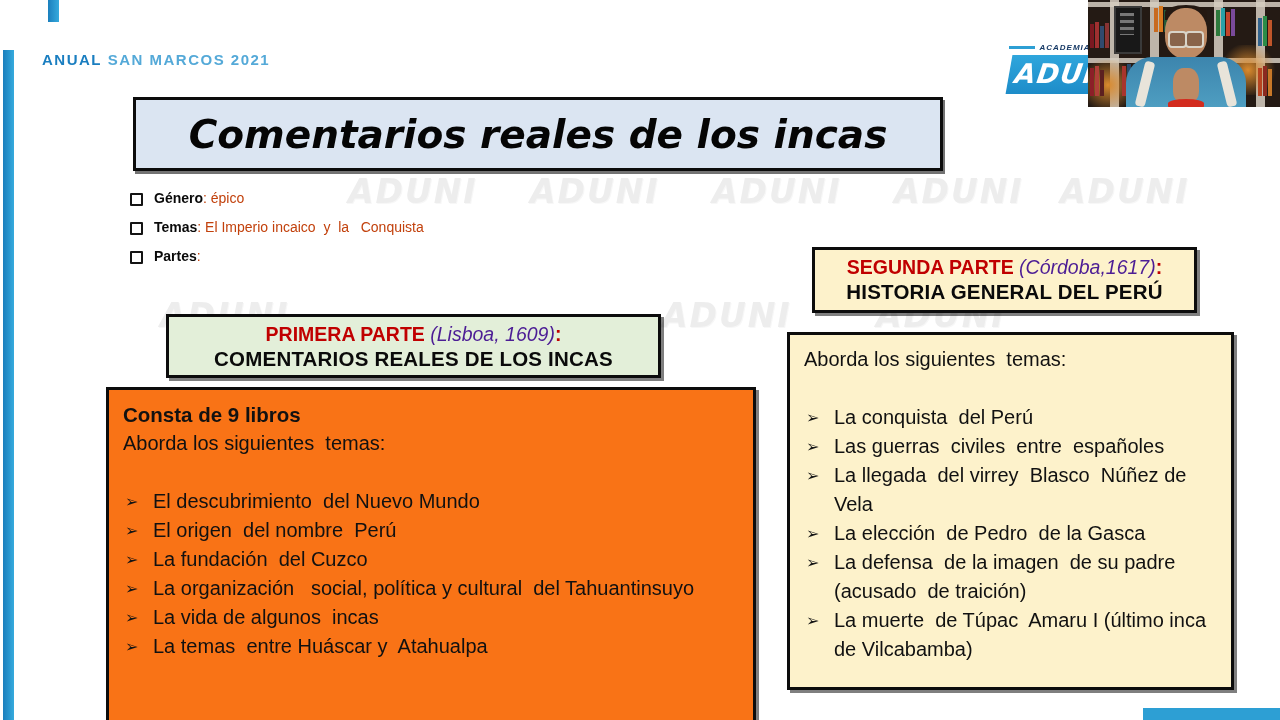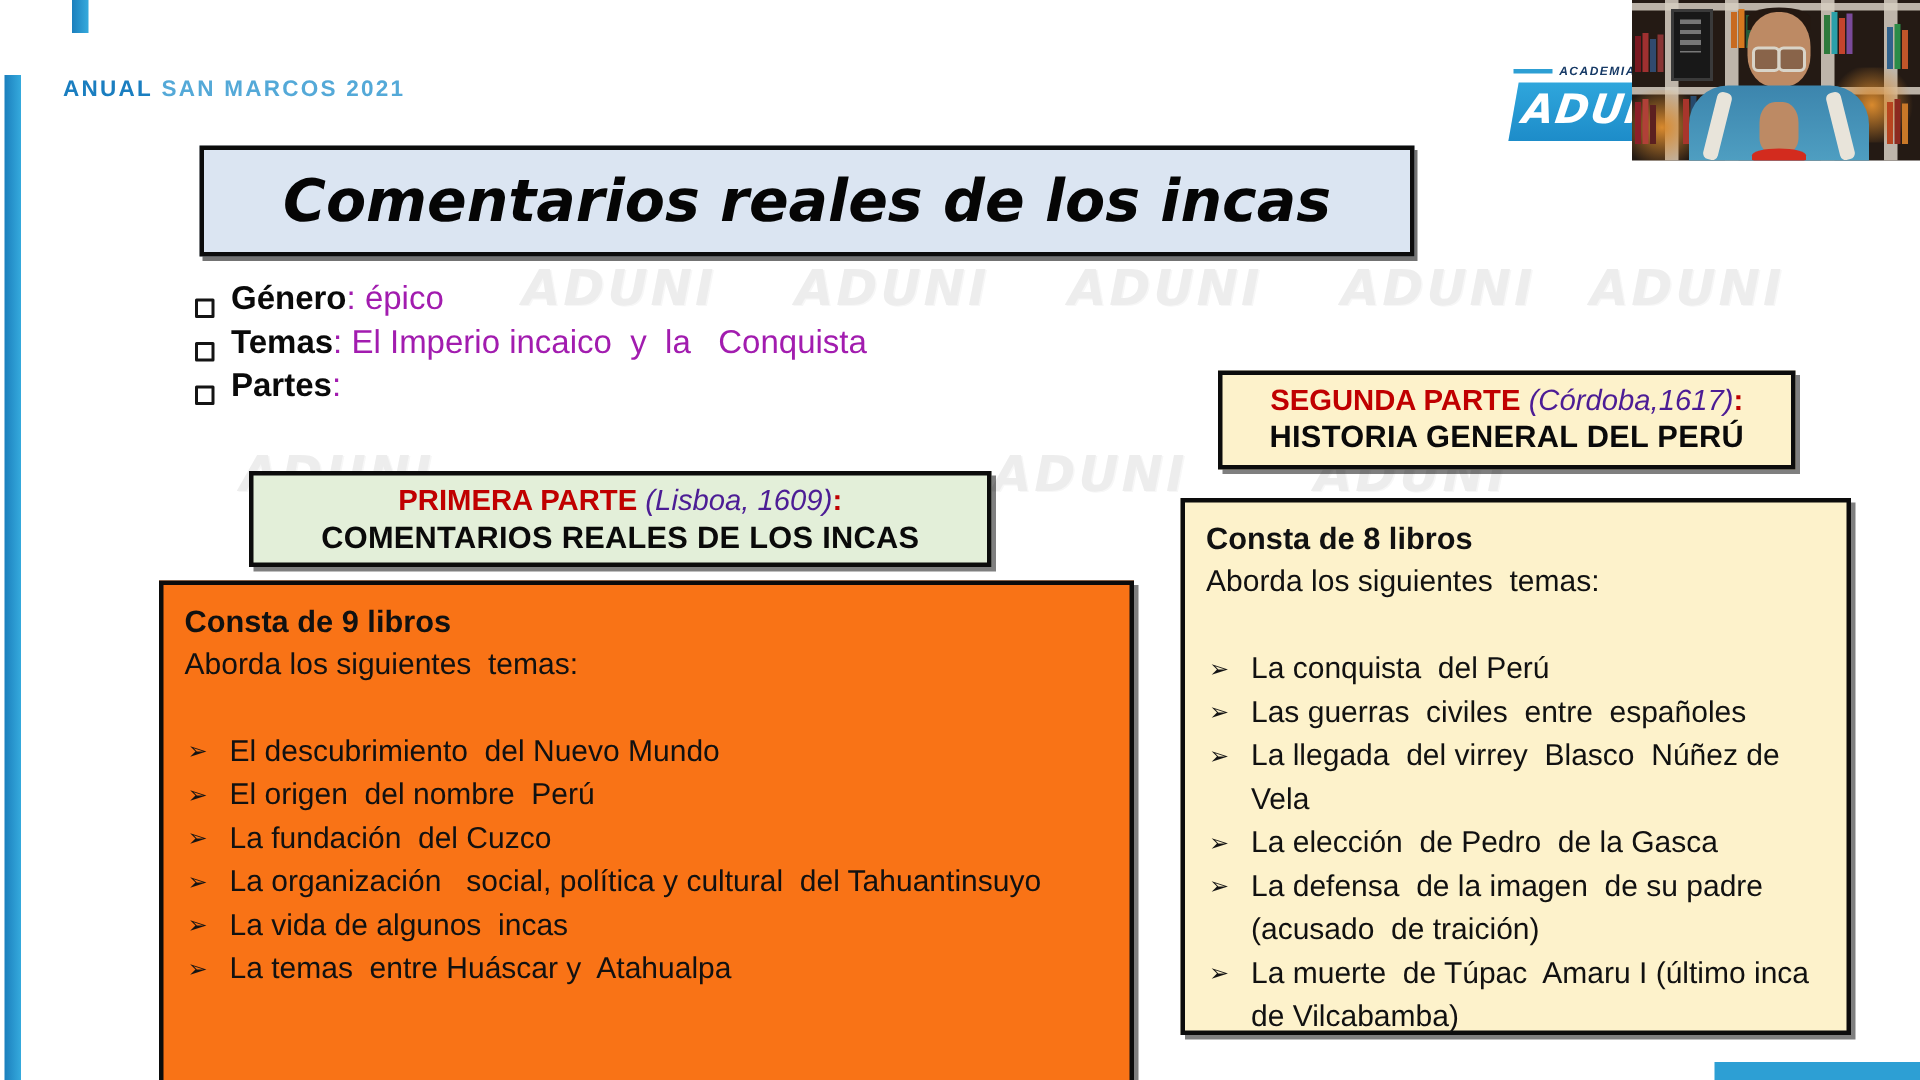--- a/index.html
+++ b/index.html
@@ -36,25 +36,25 @@
     color:#ededed; text-shadow:1px 1px 0 #f7f7f7; user-select:none; }
   
   .title-box { position:absolute; left:133px; top:97px; width:810px; height:74px;
     background:#dbe5f2; border:3px solid #0c0c0c; z-index:2;
     display:flex; align-items:center; justify-content:center;
     box-shadow:2px 3px 0 rgba(0,0,0,.55); }
   .title-box h1 { font-family:"DejaVu Sans", sans-serif; font-style:italic;
     font-weight:800; font-size:39px; color:#050505; letter-spacing:0px; }
   
   .checklist { position:absolute; left:130px; top:183px; z-index:2; list-style:none; }
-  .checklist li { display:flex; align-items:flex-end; height:29px; font-size:22px; }
+  .checklist li { display:flex; align-items:center; height:29px; font-size:14px; }
   .checkbox { display:inline-block; width:13px; height:13px; border:2.5px solid #141414;
     border-radius:1px; margin:4px 11px 0 0; flex:none; background:#fff; }
   .check-label { font-weight:bold; color:#0a0a0a; }
-  .check-value { white-space:pre-wrap; color:#a21caf; }
+  .check-value { white-space:pre-wrap; color:#c2410c; }
   
   .part-header { position:absolute; z-index:2; border:3px solid #0c0c0c; text-align:center;
     padding-top:6px; box-shadow:3px 3px 0 rgba(0,0,0,.5); }
   .part-header.green { left:166px; top:314px; width:495px; height:64px; background:#e3efd9; }
   .part-header.yellow { left:812px; top:247px; width:385px; height:66px; background:#fdf2cb; }
   .ph-line1 { font-size:19.5px; white-space:pre-wrap; }
   .ph-red { color:#c00000; font-weight:bold; }
   .ph-normal { color:#4c1d95;font-style:italic; }
   .ph-line2 { font-size:20.5px; font-weight:bold; color:#0a0a0a; letter-spacing:.2px; margin-top:1px; }
   
@@ -170,21 +170,20 @@
     <li><span class="arrow-bullet">➢</span><span>El descubrimiento  del Nuevo Mundo</span></li>
     <li><span class="arrow-bullet">➢</span><span>El origen  del nombre  Perú</span></li>
     <li><span class="arrow-bullet">➢</span><span>La fundación  del Cuzco</span></li>
     <li><span class="arrow-bullet">➢</span><span>La organización   social, política y cultural  del Tahuantinsuyo</span></li>
     <li><span class="arrow-bullet">➢</span><span>La vida de algunos  incas</span></li>
     <li><span class="arrow-bullet">➢</span><span>La temas  entre Huáscar y  Atahualpa</span></li>
   </ul>
 </div>
 
 <div class="content-box yellow">
-  <div class="cb-title">Consta de 8 libros</div>
   <div class="cb-intro">Aborda los siguientes  temas:</div>
   <div class="cb-spacer"></div>
   <ul class="cb-items">
     <li><span class="arrow-bullet">➢</span><span>La conquista  del Perú</span></li>
     <li><span class="arrow-bullet">➢</span><span>Las guerras  civiles  entre  españoles</span></li>
     <li><span class="arrow-bullet">➢</span><span>La llegada  del virrey  Blasco  Núñez de Vela</span></li>
     <li><span class="arrow-bullet">➢</span><span>La elección  de Pedro  de la Gasca</span></li>
     <li><span class="arrow-bullet">➢</span><span>La defensa  de la imagen  de su padre (acusado  de traición)</span></li>
     <li><span class="arrow-bullet">➢</span><span>La muerte  de Túpac  Amaru I (último inca  de Vilcabamba)</span></li>
   </ul>

